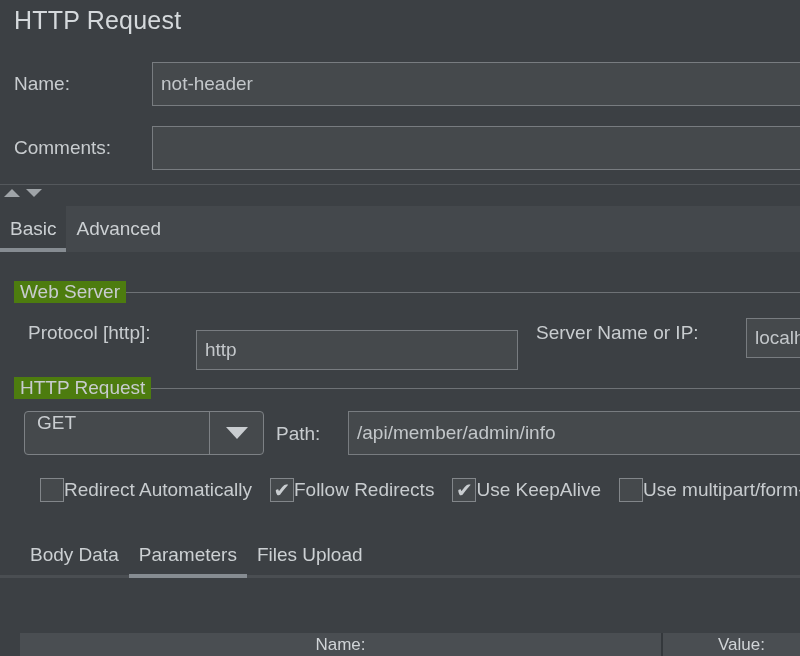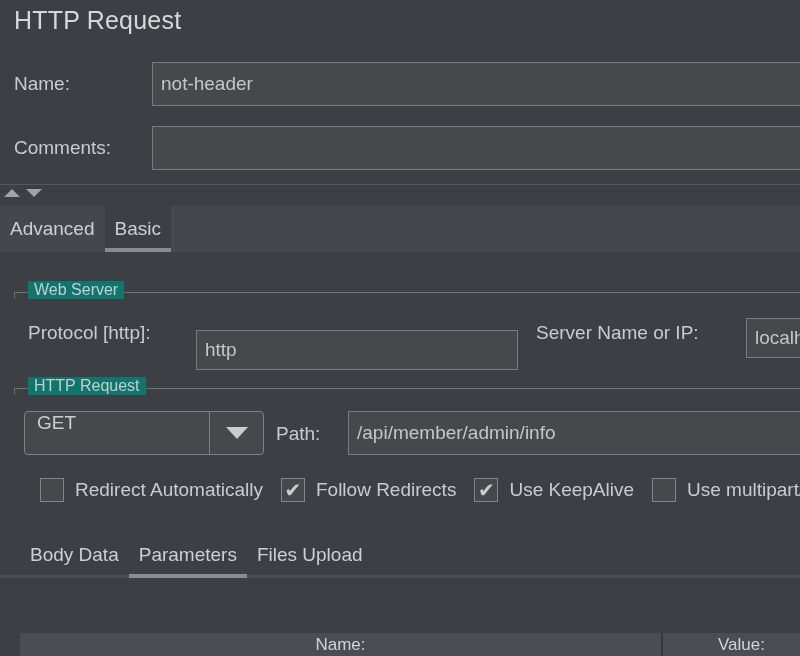--- a/index.html
+++ b/index.html
@@ -90,24 +90,24 @@
   .groupbox { position: absolute; }
   .group-line {
     position: absolute; left: 0; right: 0; top: 0;
     height: 1px; background: #6e7276;
   }
   .group-tick {
     position: absolute; left: 0; top: 0; width: 1px; height: 6px;
     background: #6e7276;
   }
   .group-legend {
-    position: absolute; left: 14px; top: -11px;
-    background: #0f766e;
+    position: absolute; left: 0; top: -11px;
+    background: #4d7c0f;
     padding: 0 6px;
-    font-size: 16px; color: #c8cccf; white-space: nowrap;
+    font-size: 19px; color: #c8cccf; white-space: nowrap;
   }
 
   #group-webserver { left: 14px; top: 292px; width: 786px; height: 70px; }
   #group-httprequest { left: 14px; top: 388px; width: 786px; height: 130px; }
 
   
   #protocol-label { position: absolute; left: 14px; top: 322px; font-size: 19px; margin-left: 14px; }
   #protocol-input { left: 196px; top: 330px; width: 322px; height: 40px; }
   #servername-label { position: absolute; left: 536px; top: 322px; font-size: 19px; white-space: nowrap; }
   #servername-input { left: 746px; top: 318px; width: 180px; height: 40px; }
@@ -161,21 +161,21 @@
     width: 24px; height: 24px;
     background: #45494c;
     border: 1px solid #82868a;
     display: flex; align-items: center; justify-content: center;
     flex: none;
   }
   .cb-box .tick {
     color: #c9cdd0; font-size: 20px; line-height: 20px;
     font-family: "DejaVu Sans", sans-serif;
   }
-  .cb-label { font-size: 19px; color: #c8cccf; margin-left: 11px; }
+  .cb-label { font-size: 19px; color: #c8cccf; }
   #tabbar-sub-inner {
     position: absolute; left: 20px; top: 530px; height: 48px;
     display: flex; align-items: flex-end;
   }
   #tabbar-sub-underline {
     position: absolute; left: 0; top: 575px; width: 800px; height: 3px;
     background: #4a4e52;
   }
 
   
@@ -207,25 +207,25 @@
   <span class="lbl">Comments:</span>
   <div class="text-input"></div>
 </div>
 
 <div class="arrow-strip">
   <div class="tri tri-up"></div>
   <div class="tri tri-down"></div>
 </div>
 
 <div class="tabbar" id="tabbar-main">
+  <div class="tab selected">
+    <span>Basic</span>
+  </div>
   <div class="tab">
     <span>Advanced</span>
-  </div>
-  <div class="tab selected">
-    <span>Basic</span>
   </div>
 </div>
 
 <div class="groupbox" id="group-webserver">
   <div class="group-line"></div>
   <div class="group-tick"></div>
   <div class="group-legend">Web Server</div>
 </div>
 
 <span id="protocol-label">Protocol [http]:</span>

